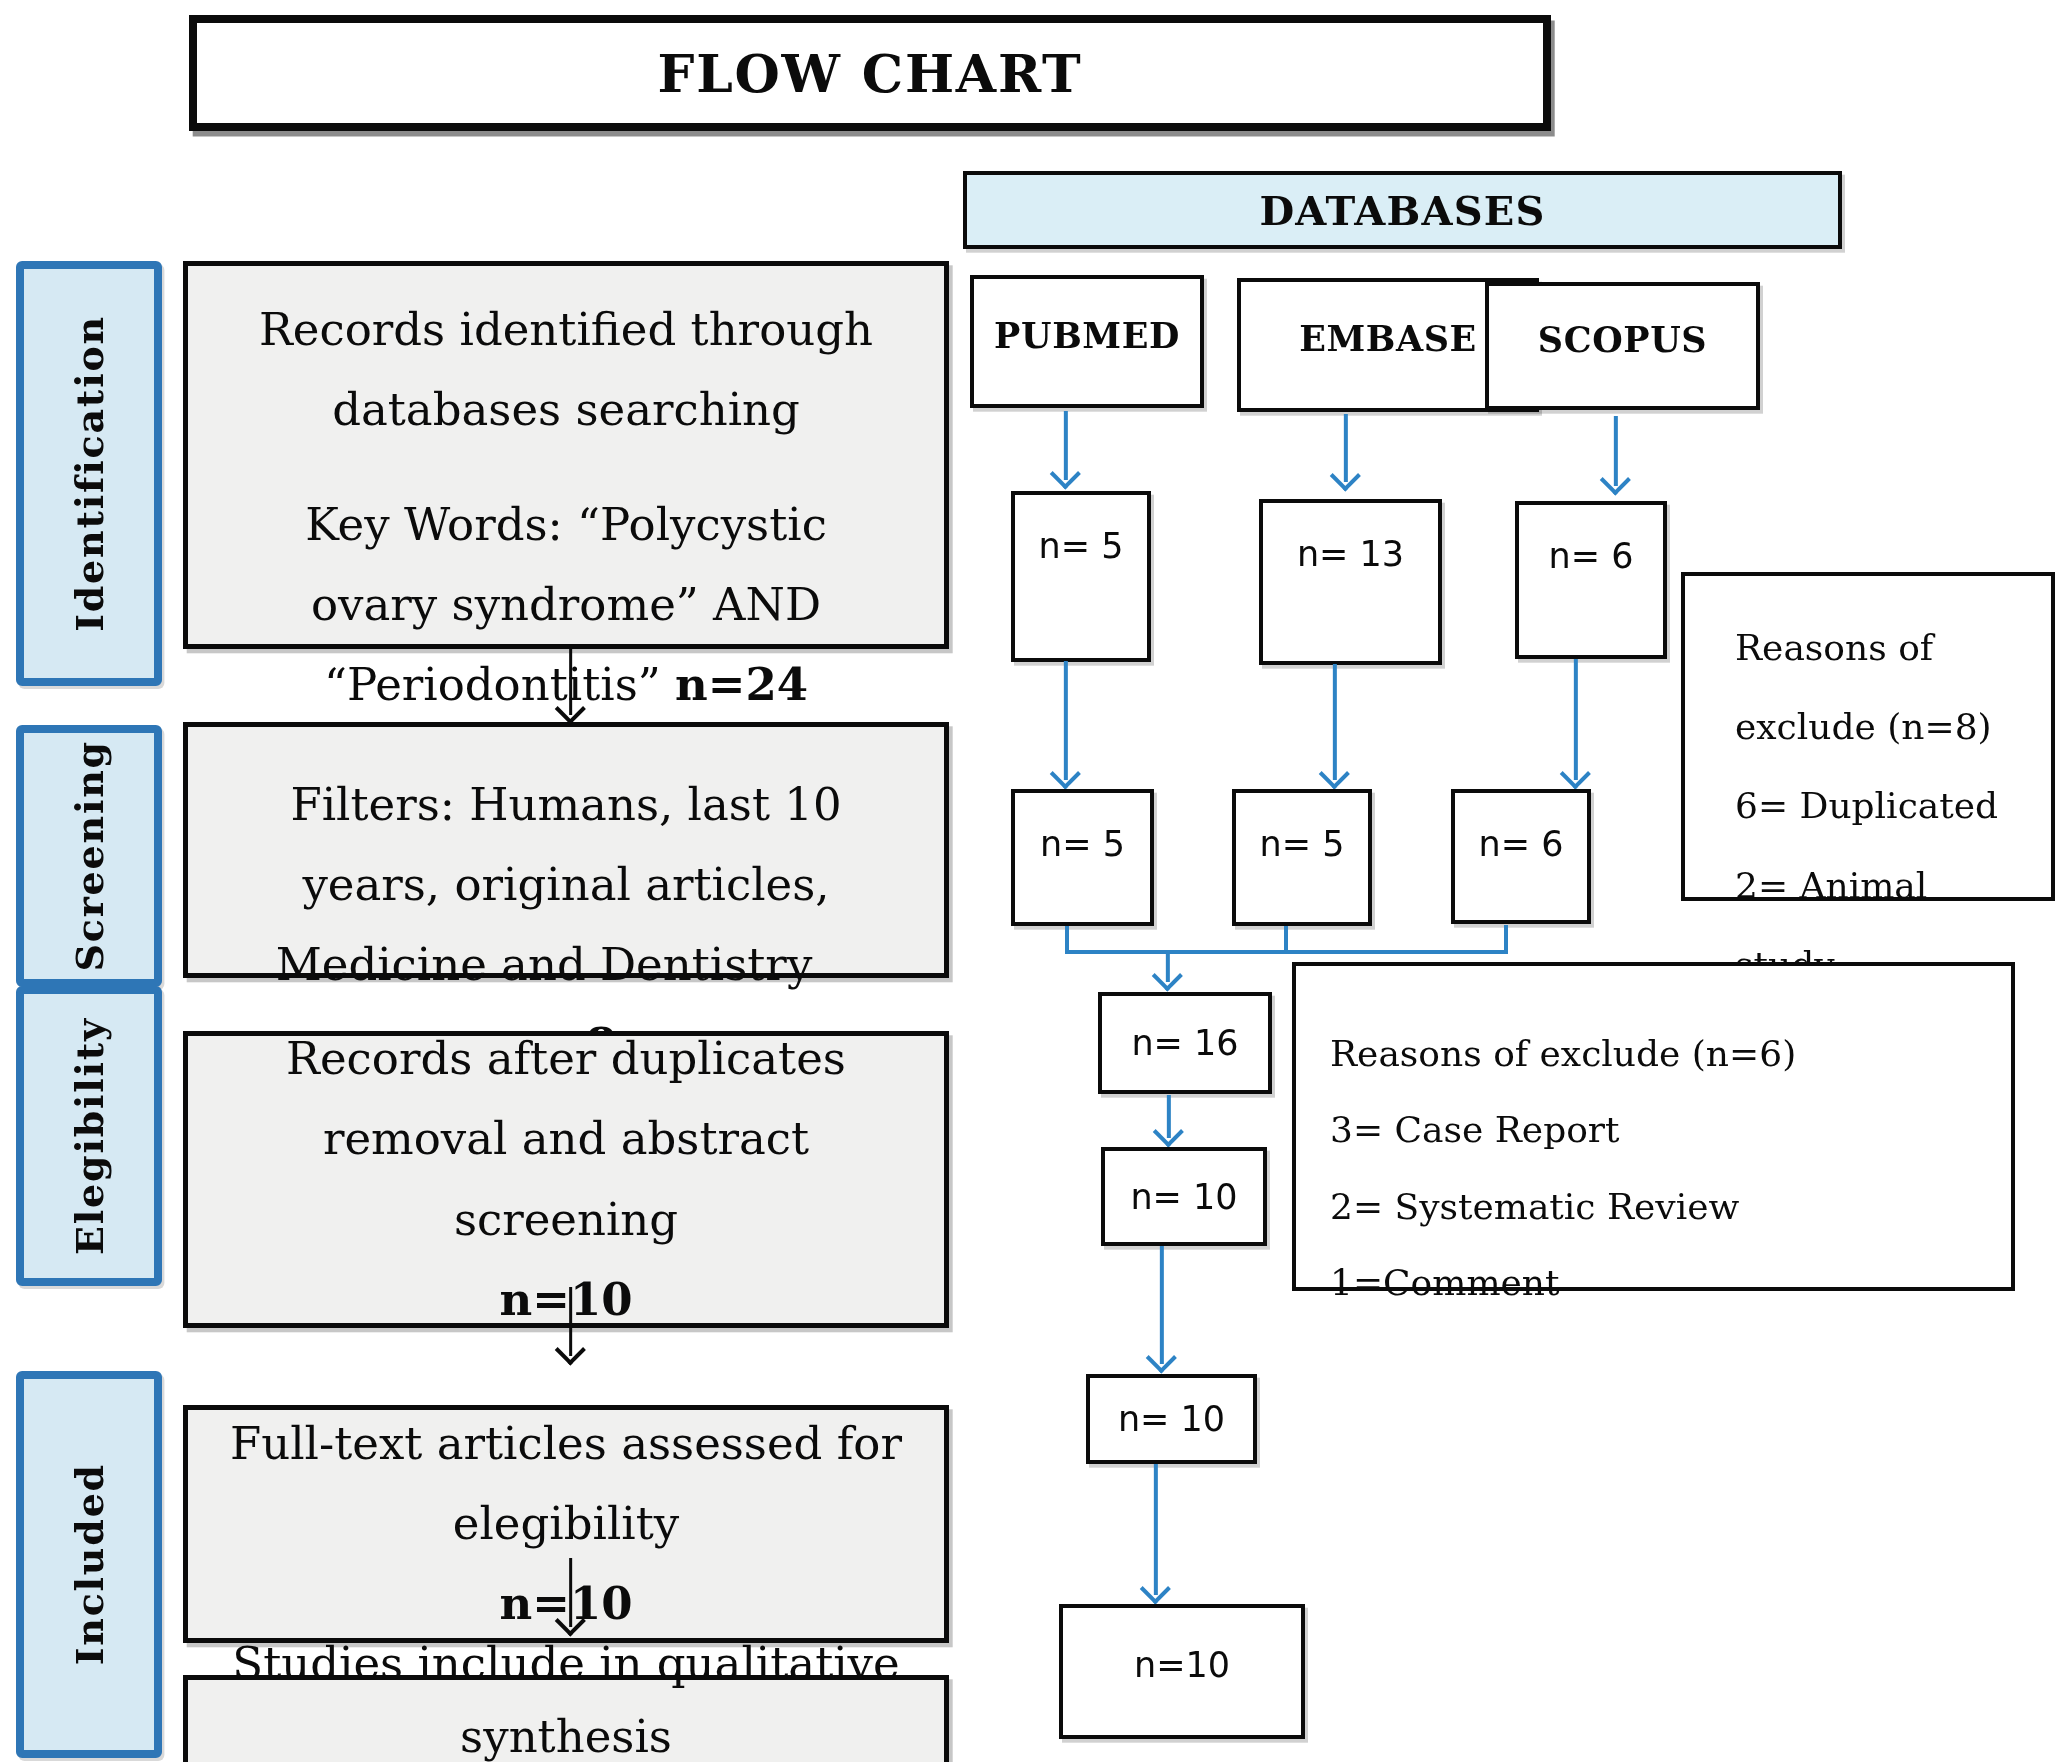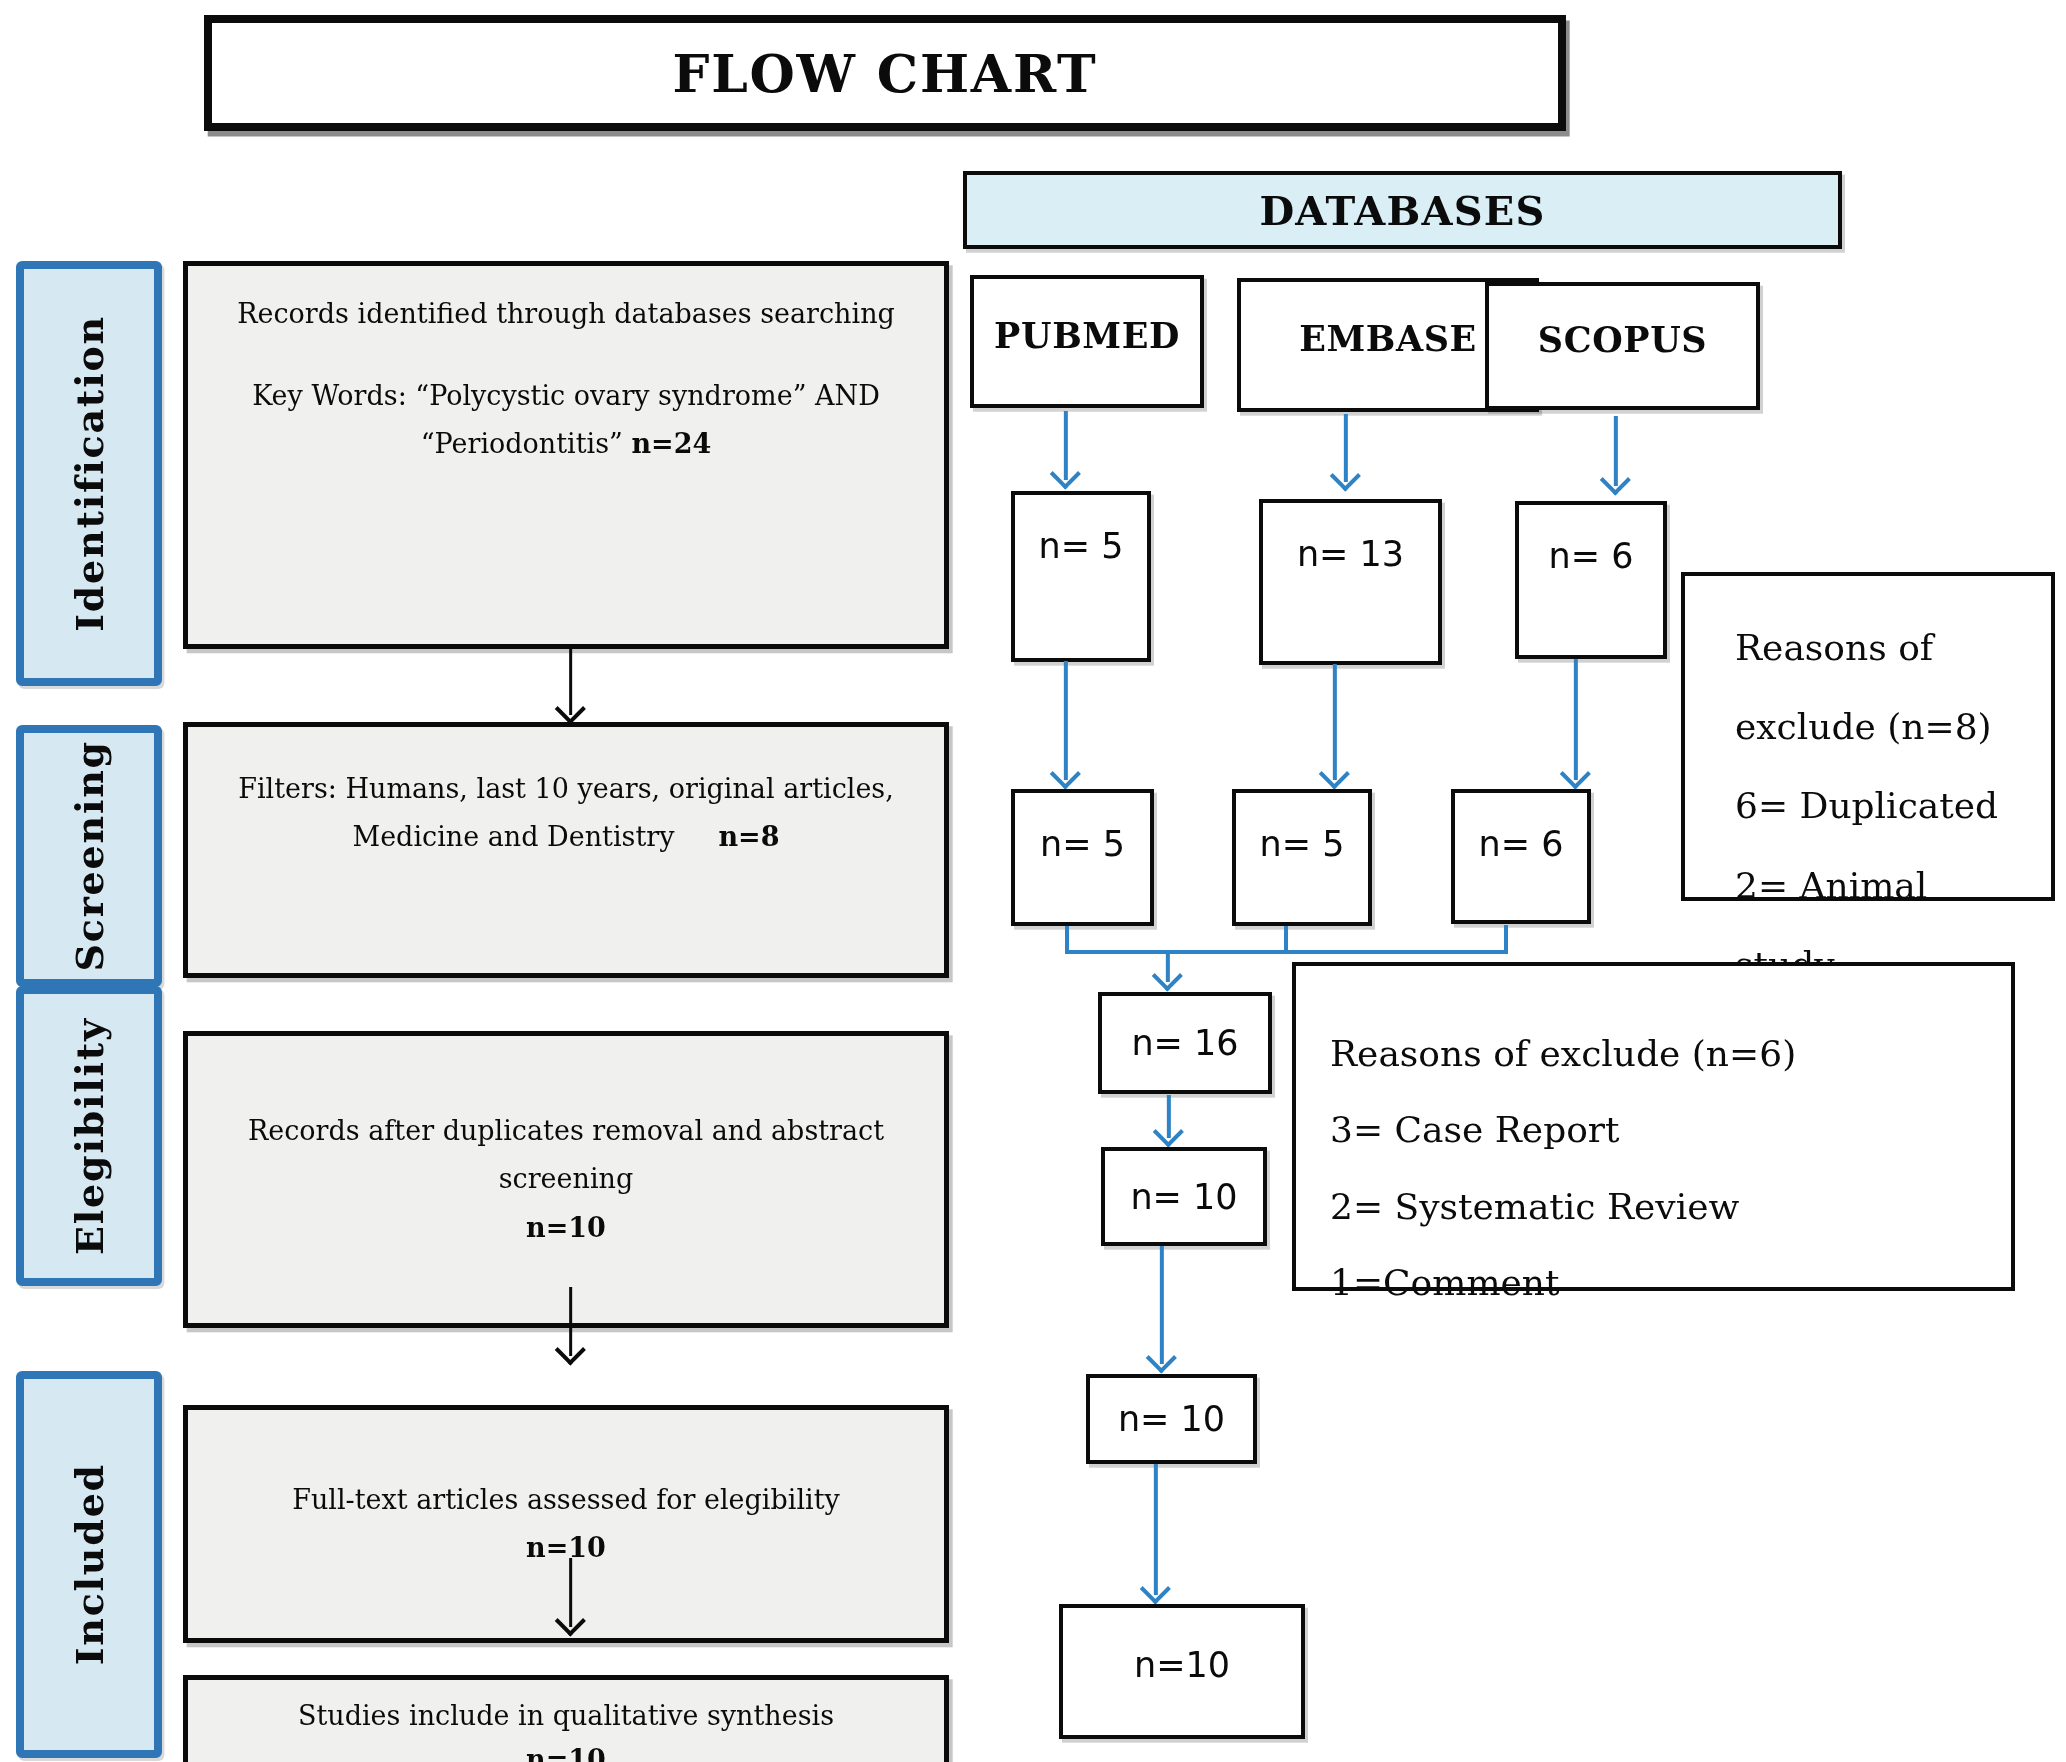--- a/index.html
+++ b/index.html
@@ -10,31 +10,31 @@
     --dbfill:#daeef6;
     --gray:#f0f0ef;
   }
   html,body{margin:0;padding:0;background:#ffffff;}
   #canvas{position:relative;width:2066px;height:1762px;background:#ffffff;overflow:hidden;
           font-family:"DejaVu Serif","Liberation Serif",serif;color:var(--ink);}
   .abs{position:absolute;box-sizing:border-box;}
 
   
   .titlebox{background:#fff;border:8.5px solid var(--ink);box-shadow:3.7px 5.5px 0 rgba(0,0,0,0.45);
-            display:flex;align-items:center;justify-content:center;margin-left:15px;}
+            display:flex;align-items:center;justify-content:center;}
   .titlebox span{font-size:52px;font-weight:bold;letter-spacing:1.8px;}
 
   
   .stage{background:var(--stagefill);border:8px solid var(--stageborder);border-radius:6.1px;
          box-shadow:2.4px 3px 0 rgba(0,0,0,0.15);display:flex;align-items:center;justify-content:center;}
   .stage .vtext{writing-mode:vertical-rl;transform:rotate(180deg);font-weight:bold;font-size:38px;letter-spacing:1.8px;white-space:nowrap;}
 
   
   .gbox{background:var(--gray);border:5.5px solid var(--ink);box-shadow:3.7px 4.3px 0 rgba(0,0,0,0.22);
-        text-align:center;font-size:27px;line-height:1.78;}
+        text-align:center;font-size:45px;line-height:1.78;}
   .gbox p{margin:0;}
   .gbox b{font-weight:bold;}
   #fbox1 .l1{margin-top:24.4px;}
   #fbox1 .l2{margin-top:34px;max-width:646px;margin-left:auto;margin-right:auto;}
   #fbox2 p{margin-top:38px;padding:0 37px;}
   .gap{display:inline-block;width:44px;}
   .vcenter{display:flex;flex-direction:column;align-items:center;justify-content:center;margin-top:42px;}
   #fbox5{line-height:1.62;}
 
   

